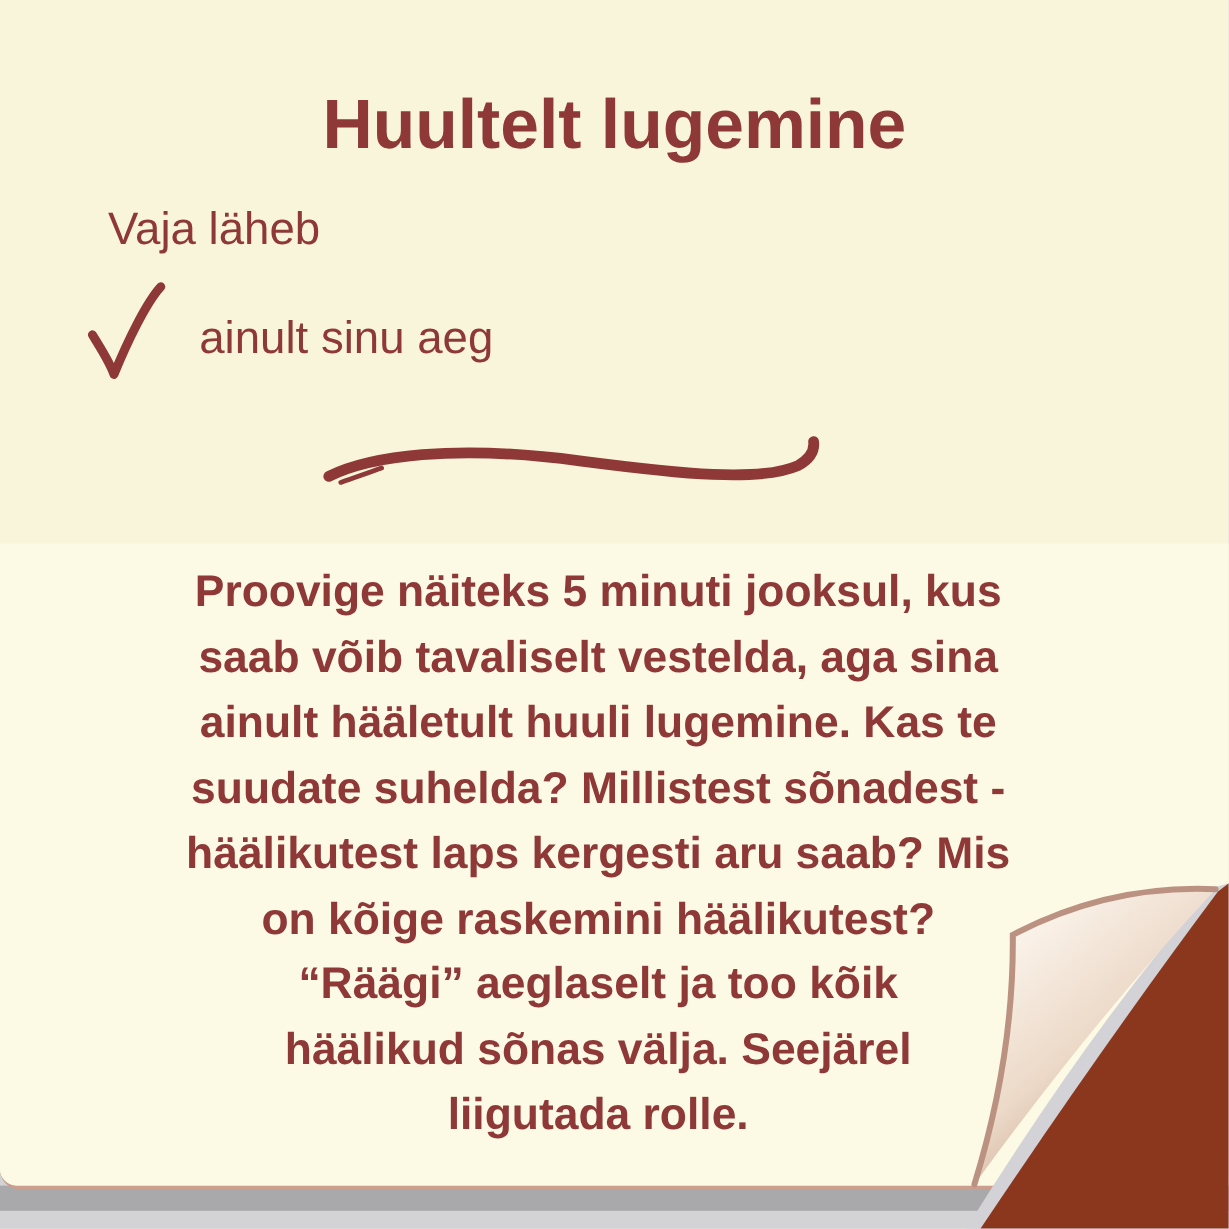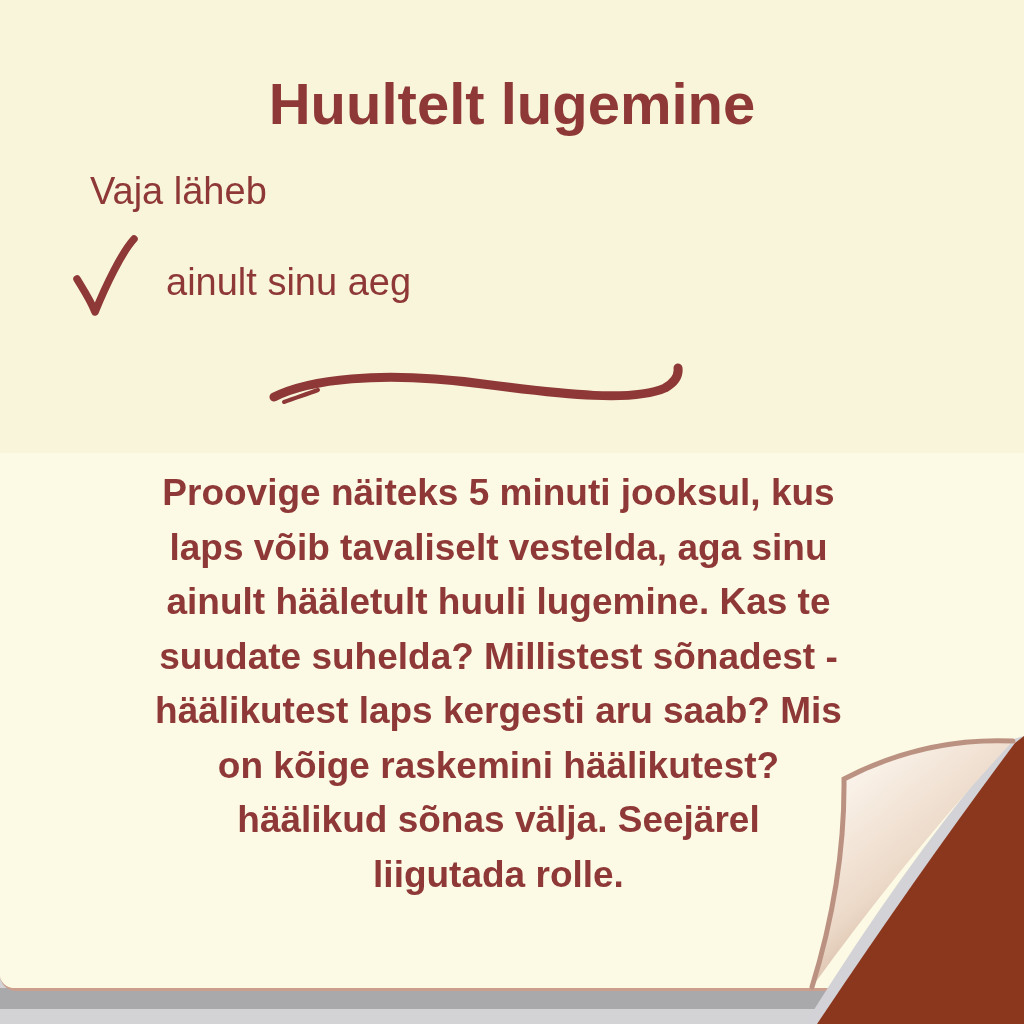--- a/index.html
+++ b/index.html
@@ -80,25 +80,26 @@
 
   <div class="check-item-label">ainult sinu aeg</div>
 
   <svg class="swoosh-svg" width="440" height="65" viewBox="0 0 440 65">
     <path d="M 16 47 C 50 30, 120 20, 225 34 C 310 45, 375 52, 407 38 C 416 33, 421 26, 420 18" fill="none" stroke="#8e3938" stroke-width="9" stroke-linecap="round"></path>
     <path d="M 26 52 C 37 48, 49 44, 60 40" fill="none" stroke="#8e3938" stroke-width="4" stroke-linecap="round"></path>
   </svg>
 
   <div class="paragraph">
     <div>Proovige näiteks 5 minuti jooksul, kus</div>
-    <div>laps võib tavaliselt vestelda, aga sinu</div>
+    <div>saab võib tavaliselt vestelda, aga sina</div>
     <div>ainult hääletult huuli lugemine. Kas te</div>
     <div>suudate suhelda? Millistest sõnadest -</div>
     <div>häälikutest laps kergesti aru saab? Mis</div>
     <div>on kõige raskemini häälikutest?</div>
+    <div>“Räägi” aeglaselt ja too kõik</div>
     <div>häälikud sõnas välja. Seejärel</div>
     <div>liigutada rolle.</div>
   </div>
 
   <svg class="corner-svg" width="264" height="324" viewBox="0 0 264 324">
     <defs>
       <linearGradient id="flapGrad" gradientUnits="userSpaceOnUse" x1="95" y1="75" x2="215" y2="215">
         <stop offset="0" stop-color="#faf2e9"></stop>
         <stop offset="0.55" stop-color="#ecd9c8"></stop>
         <stop offset="1" stop-color="#c9a88f"></stop>

